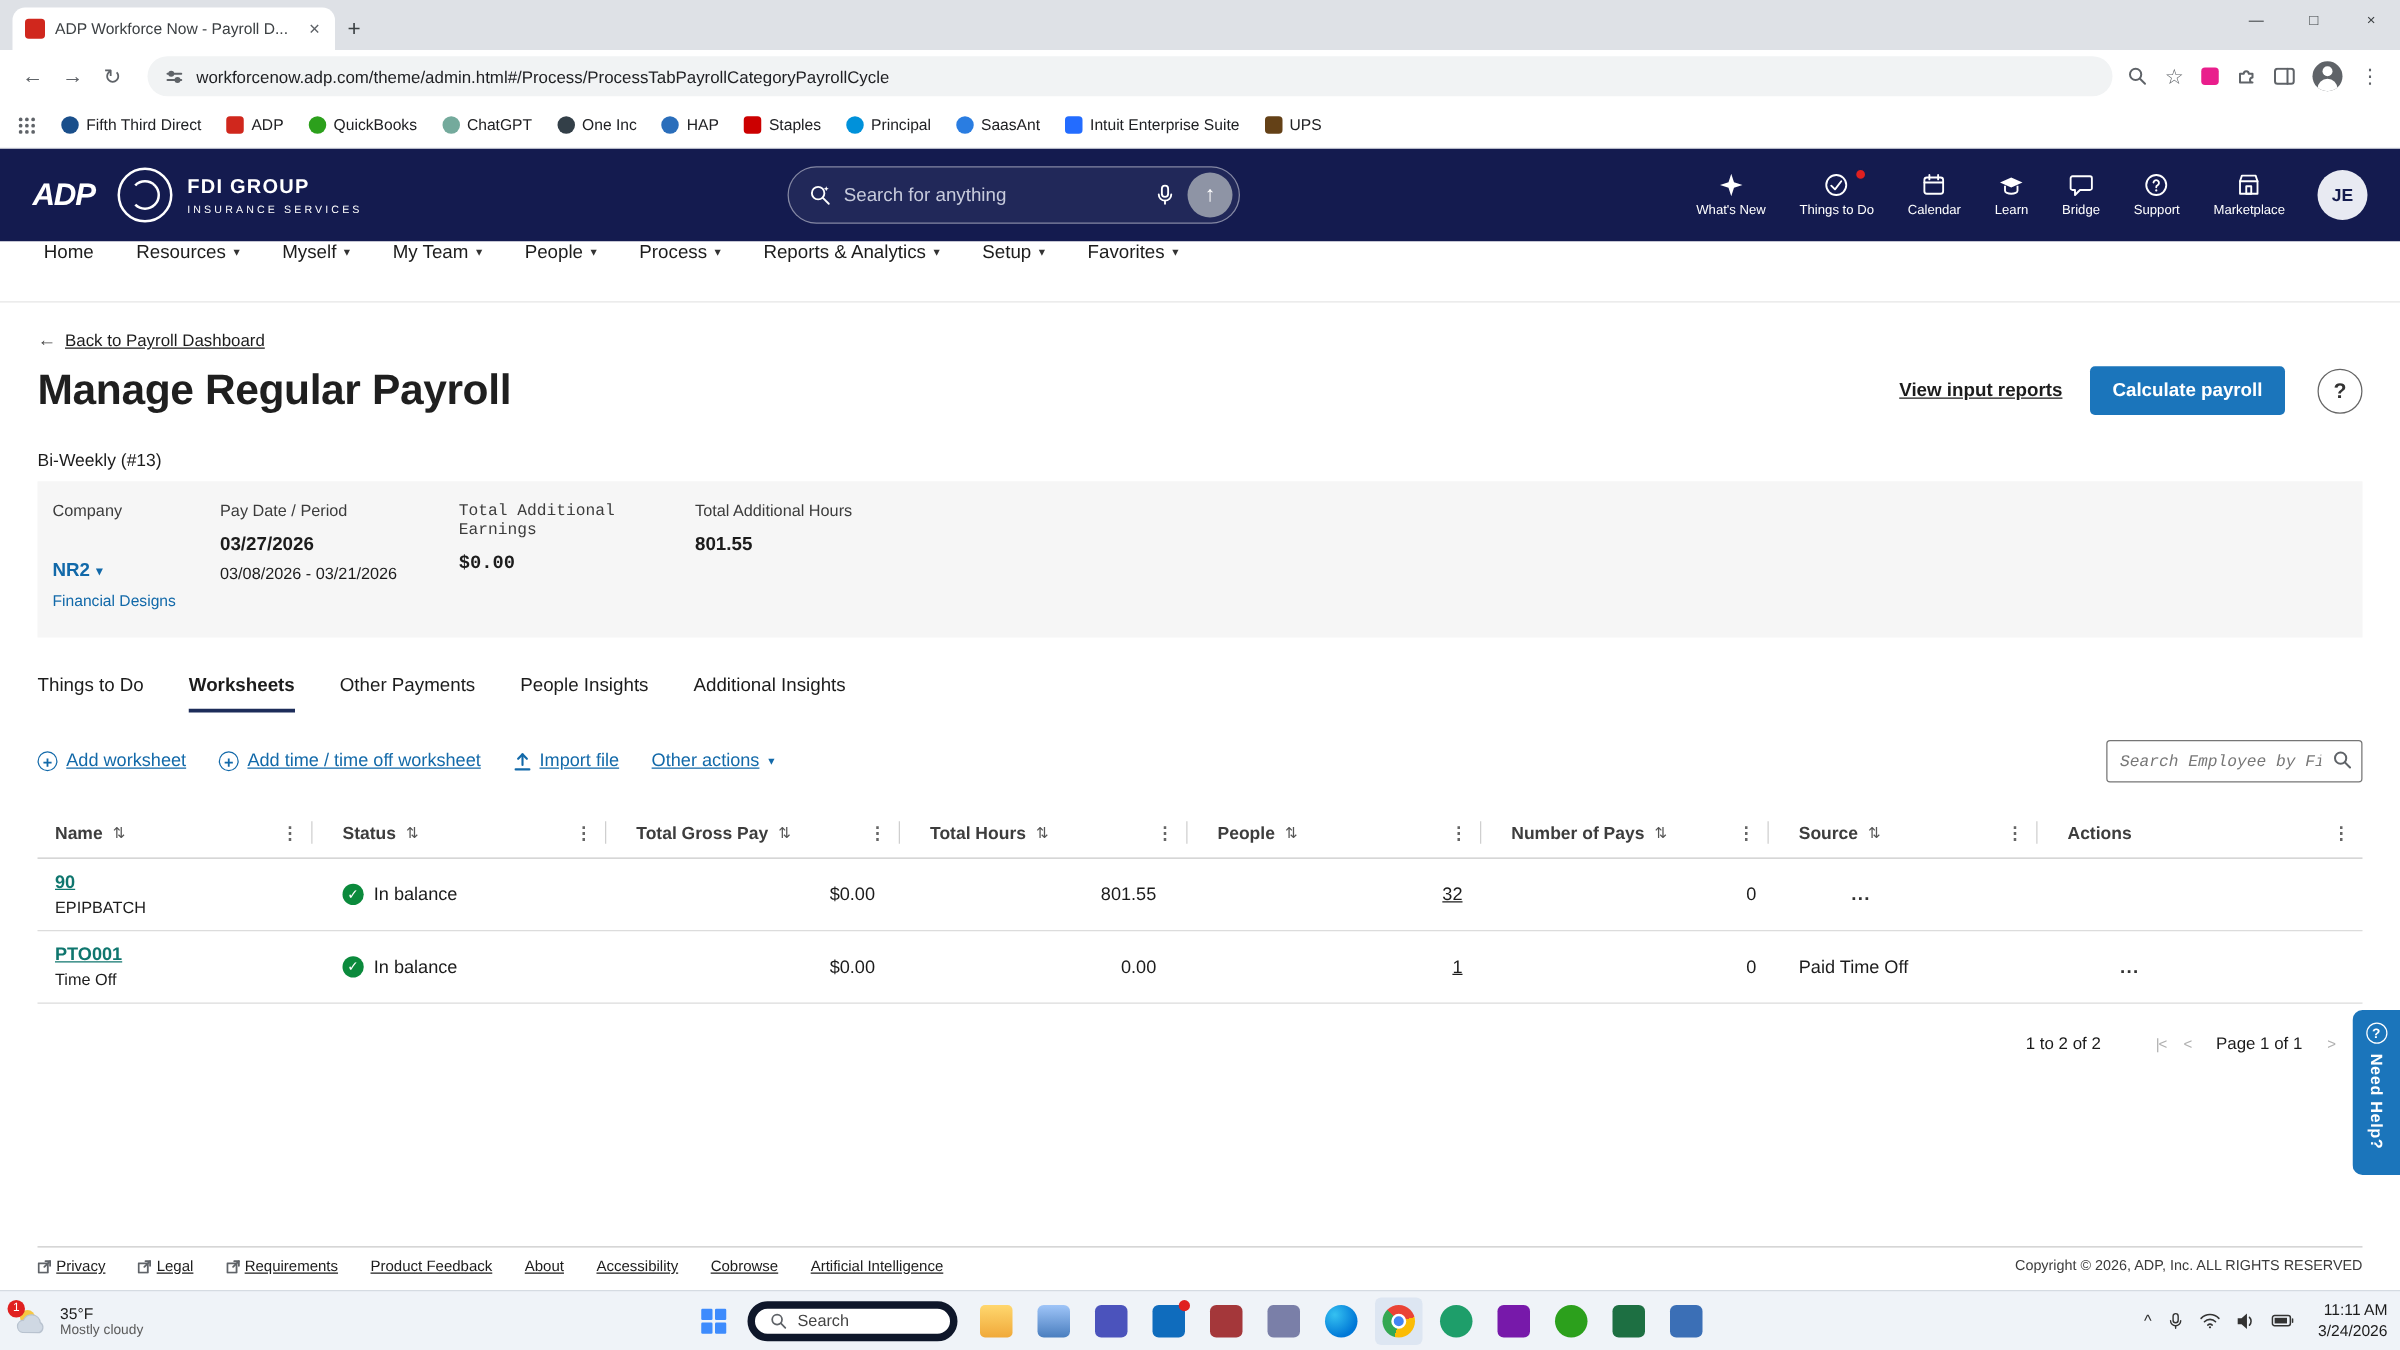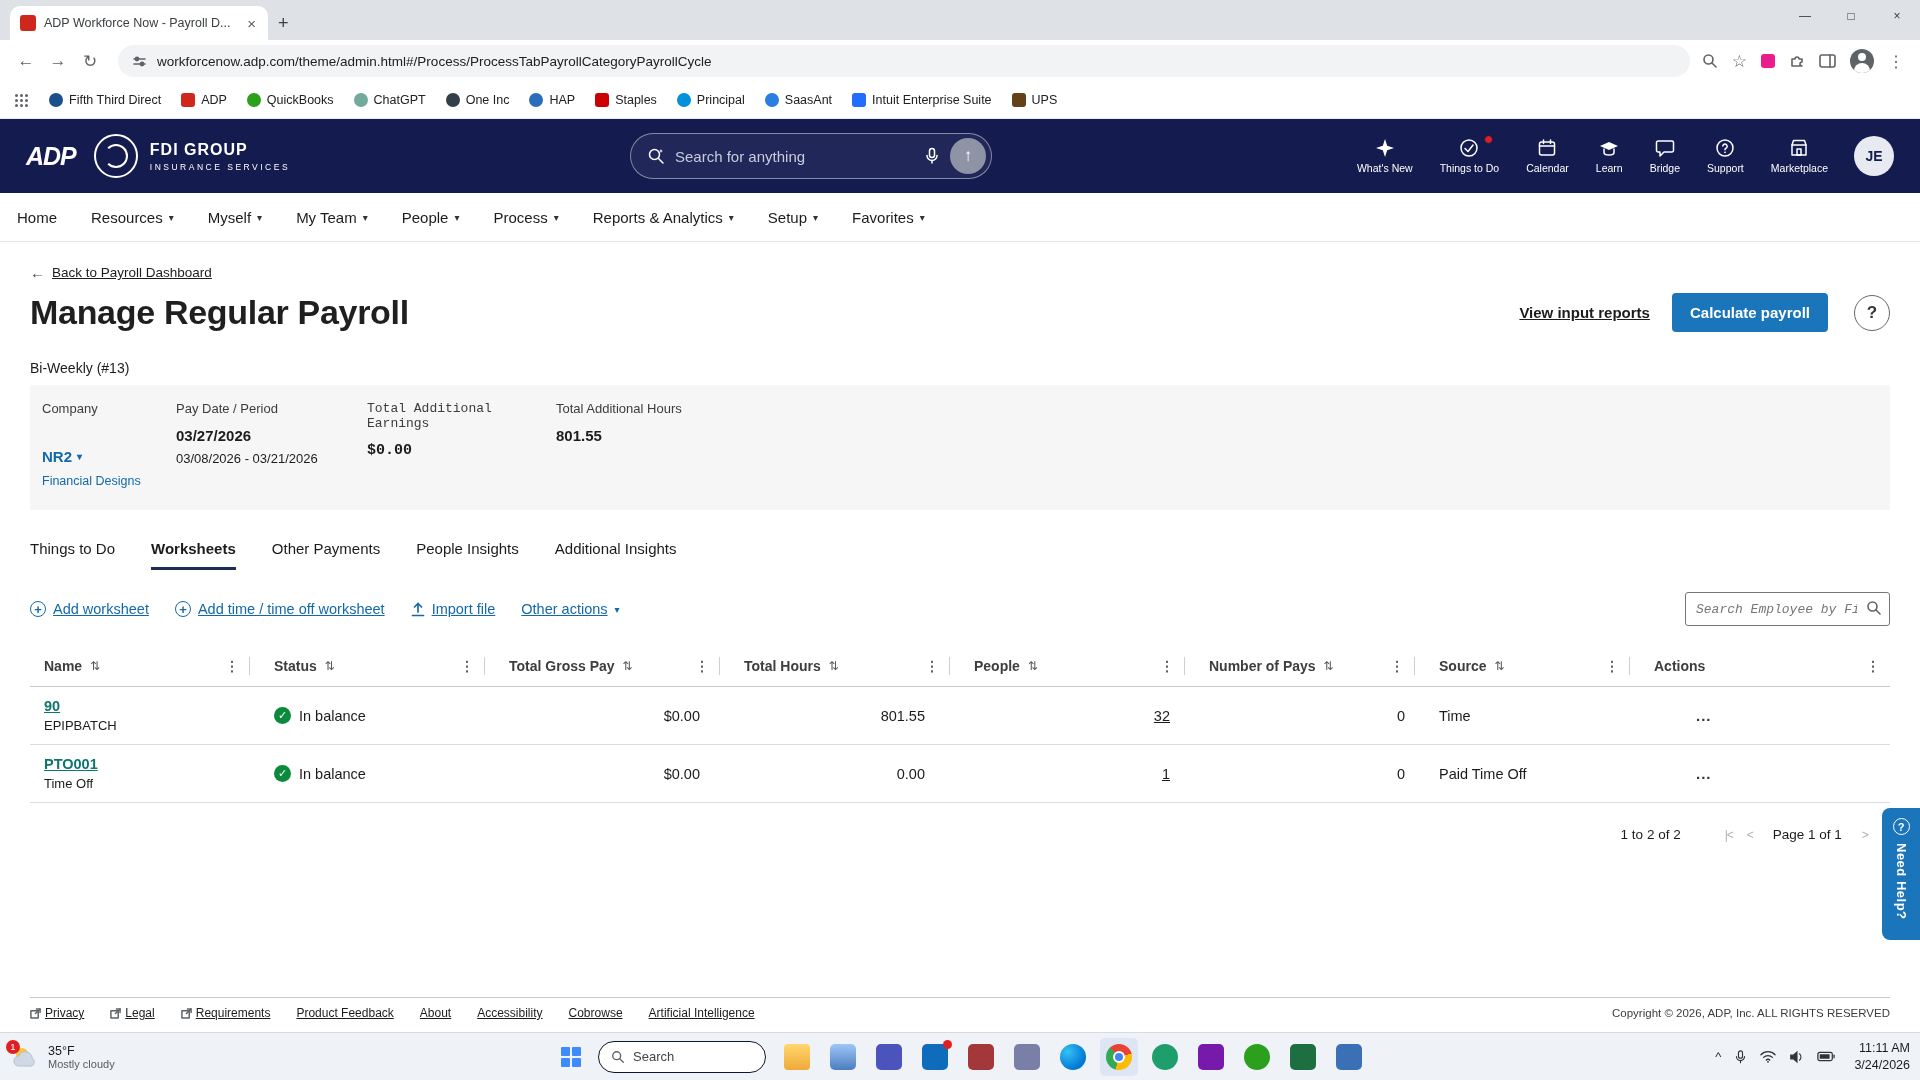--- a/index.html
+++ b/index.html
@@ -42,21 +42,21 @@
   .hdr-search input { flex:1; background:transparent; border:none; outline:none; color:#fff; font-size:15px; font-family:inherit; }
   .hdr-search input::placeholder { color:#c7cbdc; }
   .go-btn { width:36px; height:36px; border-radius:50%; background:#8e94a5; display:flex; align-items:center; justify-content:center; color:#fff; font-size:17px; flex:none; }
   .hdr-icons { margin-left:auto; display:flex; align-items:flex-start; gap:27px; }
   .hicon { display:flex; flex-direction:column; align-items:center; gap:4px; font-size:10.5px; position:relative; white-space:nowrap; }
   .hicon svg { width:20px; height:20px; }
   .badge-dot { position:absolute; top:-3px; right:6px; width:9px; height:9px; background:#e02020; border-radius:50%; border:1.5px solid #141b4f; }
   .avatar-je { width:40px; height:40px; border-radius:50%; background:#e8eaf2; color:#141b4f; font-weight:700; font-size:14px; display:flex; align-items:center; justify-content:center; margin-left:26px; }
 
   
-  .mainnav { height:49px; border-bottom:1px solid #e6e6e6; display:flex; align-items:center; flex:none; }
+  .mainnav { height:49px; border-bottom:1px solid #e6e6e6; display:flex; align-items:flex-start; padding-left:18px; flex:none; }
   .mn-item { display:flex; align-items:center; gap:6px; padding:0 17px; font-size:15px; color:#1c1c1c; }
   .mn-caret { font-size:10px; color:#333; }
 
   
   .content { flex:1; display:flex; flex-direction:column; padding:0 30px; min-height:0; }
   .back-row { margin-top:22px; font-size:13.5px; display:flex; align-items:center; gap:7px; }
   .back-row a { color:#1c1c1c; text-decoration:underline; }
   .back-arrow { color:#444; font-size:15px; }
 
   .title-row { display:flex; align-items:center; margin-top:12px; }
@@ -122,21 +122,21 @@
   .taskbar { height:48px; background:#eff3f8; border-top:1px solid #d5dbe2; display:flex; align-items:center; justify-content:center; position:relative; flex:none; }
   .weather { position:absolute; left:10px; display:flex; align-items:center; gap:8px; }
   .w-ico { position:relative; width:30px; height:26px; }
   .w-badge { position:absolute; top:-4px; left:-4px; min-width:14px; height:14px; background:#e02020; color:#fff; border-radius:7px; font-size:9.5px; display:flex; align-items:center; justify-content:center; padding:0 3px; }
   .w-temp { font-size:12.5px; color:#1c1c1c; }
   .w-desc { font-size:11px; color:#5a5a5a; }
   .tb-center { display:flex; align-items:center; gap:8px; }
   .tb-btn { width:38px; height:38px; display:flex; align-items:center; justify-content:center; border-radius:5px; }
   .win-logo { display:grid; grid-template-columns:9px 9px; grid-template-rows:9px 9px; gap:2px; }
   .win-logo span { background:#3d8bfd; border-radius:1px; }
-  .tb-search { width:168px; height:32px; background:#fff; border:1px solid #0f172a; border-radius:16px; display:flex; align-items:center; gap:8px; padding:0 12px; margin-right:4px; }
+  .tb-search { width:168px; height:32px; background:#fff; border:6px solid #0f172a; border-radius:16px; display:flex; align-items:center; gap:8px; padding:0 12px; margin-right:4px; }
   .tb-search input { border:none; outline:none; font-size:13px; color:#444; width:100px; font-family:inherit; background:transparent; }
   .tb-search input::placeholder { color:#444; }
   .app { width:26px; height:26px; border-radius:5px; position:relative; flex:none; }
   .app-wrap { width:38px; height:38px; display:flex; align-items:center; justify-content:center; border-radius:5px; position:relative; }
   .app-wrap.active { background:#dde6f2; }
   .app-badge { position:absolute; top:2px; right:2px; width:9px; height:9px; background:#e02020; border-radius:50%; }
   .circle { border-radius:50%; }
   .chrome-ico { background:conic-gradient(from -45deg, #ea4335 0 120deg, #fbbc05 0 240deg, #34a853 0 360deg); position:relative; }
   .chrome-ico::after { content:""; position:absolute; inset:7px; background:#4285f4; border:2px solid #fff; border-radius:50%; }
   .edge-ico { background:radial-gradient(circle at 30% 30%, #35c1f1, #0078d7 70%); }
@@ -510,21 +510,20 @@
         <span class="sub">EPIPBATCH</span>
       </div>
     <div class="td">
         <span class="chk">✓</span>
         <span>In balance</span>
       </div>
     <div class="td num pr30">$0.00</div>
     <div class="td num pr35">801.55</div>
     <div class="td num pr25">32</div>
     <div class="td num pr20">0</div>
-    <div class="td">Time</div>
     <div class="td">
         <span class="dots">...</span>
       </div>
   </div>
 
   <div class="grid trow">
     <div class="td stack">
         <a href="#" class="name-link">PTO001</a>
         <span class="sub">Time Off</span>
       </div>

